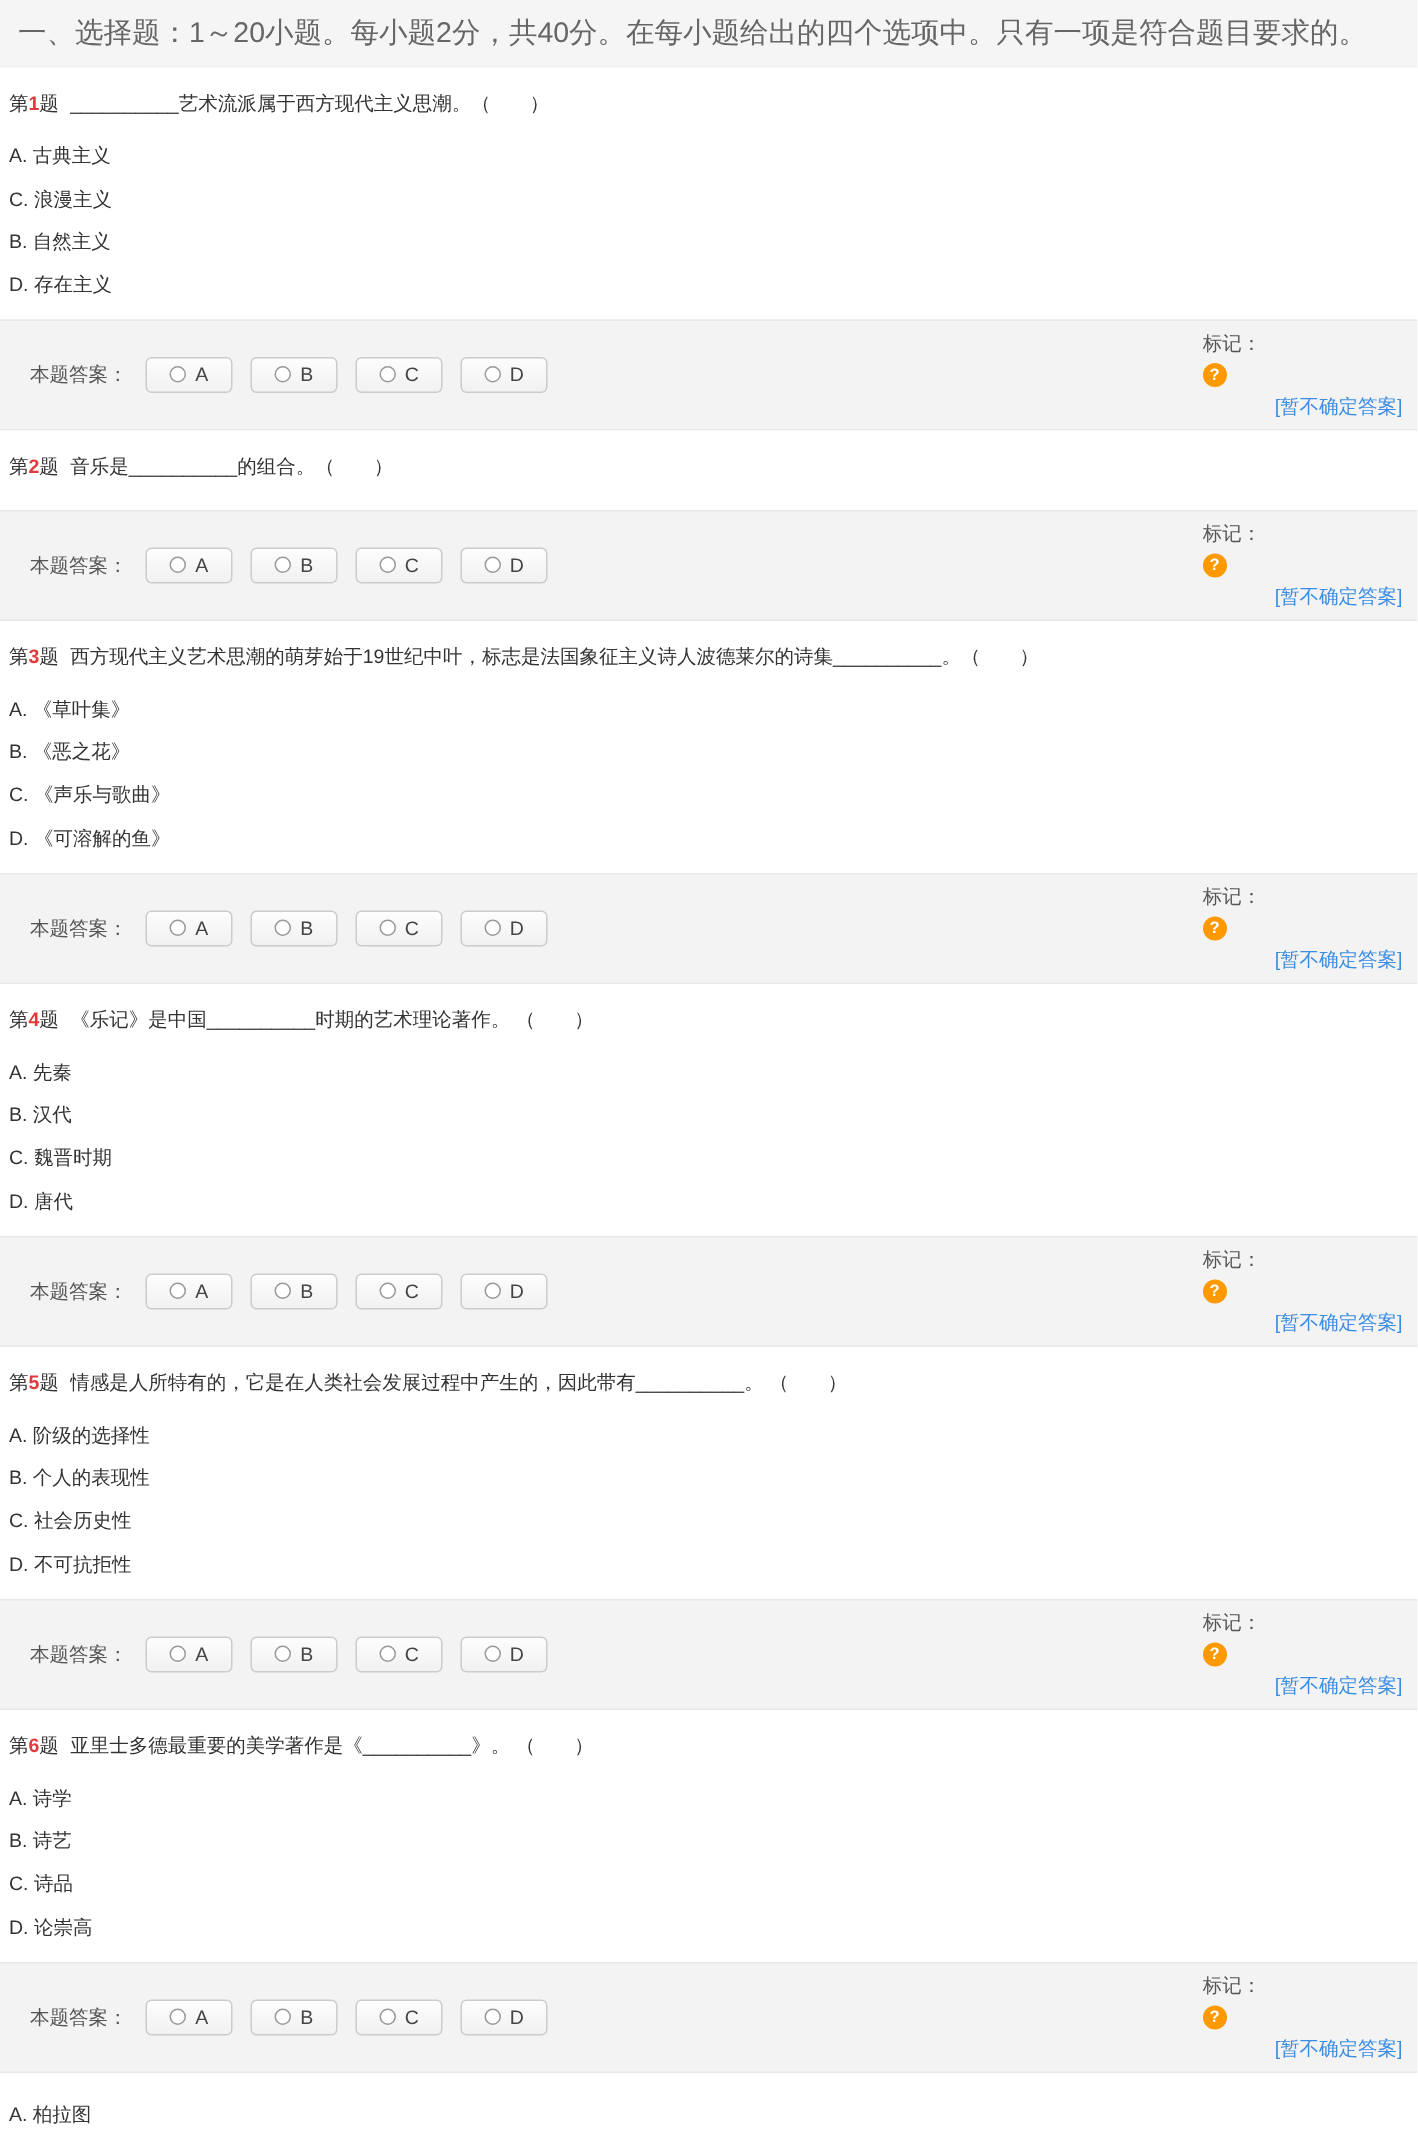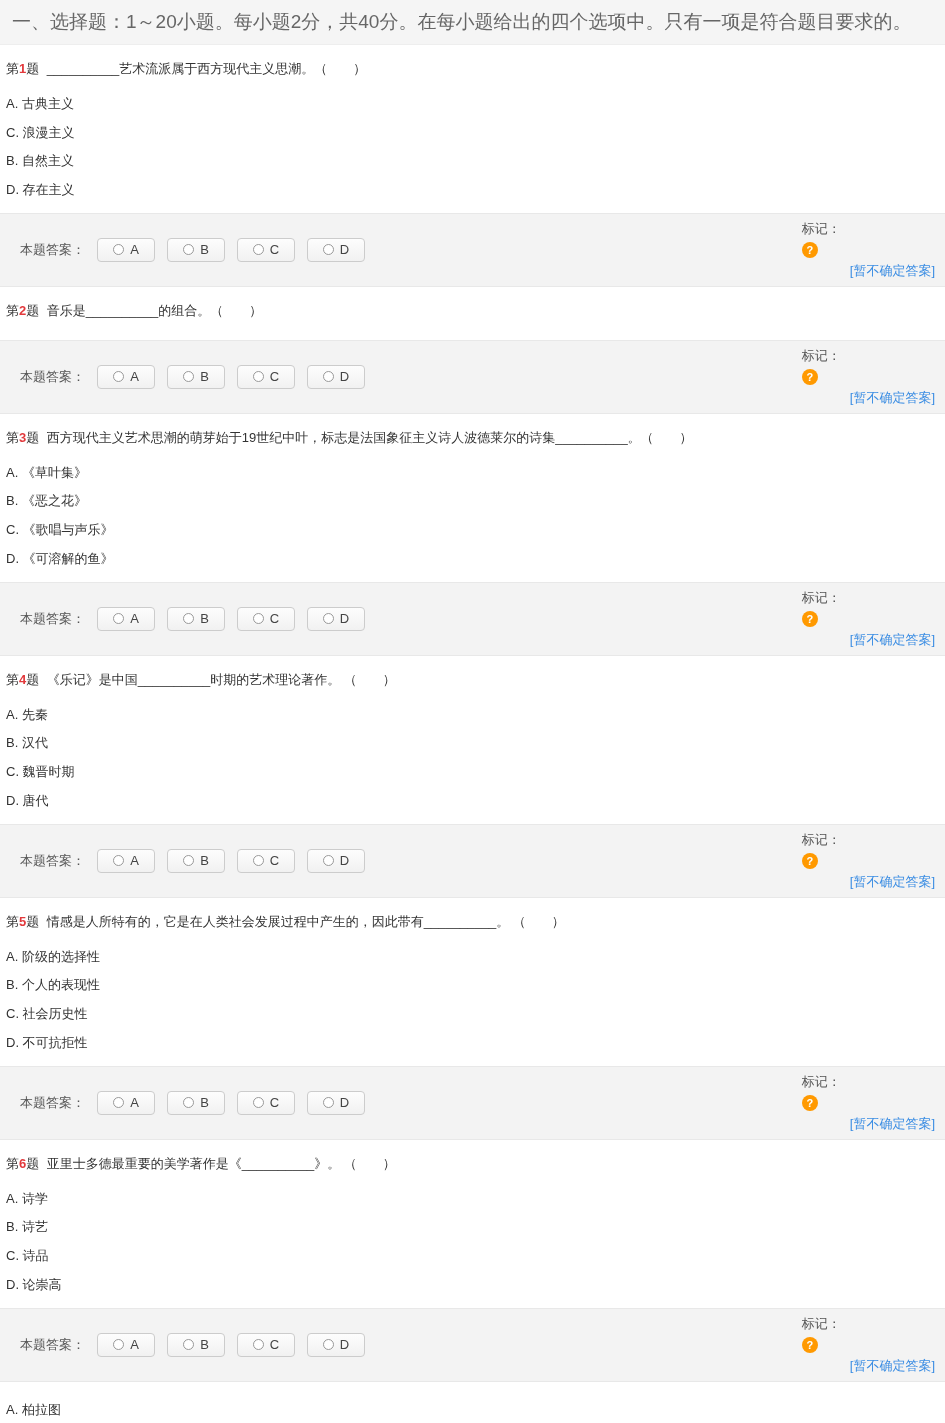--- a/index.html
+++ b/index.html
@@ -170,21 +170,21 @@
         <span class="mark-label">标记：</span>
         <span class="help-icon">?</span>
         <span class="uncertain-link">[暂不确定答案]</span>
       </div>
     </div>
     <div class="question-block">
       <div class="q-title"><span class="q-prefix">第</span><span class="q-num">3</span><span class="q-suffix">题</span><span class="q-text"> 西方现代主义艺术思潮的萌芽始于19世纪中叶，标志是法国象征主义诗人波德莱尔的诗集__________。（　　）</span></div>
       <div class="options">
         <div class="opt">A. 《草叶集》</div>
         <div class="opt">B. 《恶之花》</div>
-        <div class="opt">C. 《歌唱与声乐》</div>
+        <div class="opt">C. 《声乐与歌曲》</div>
         <div class="opt">D. 《可溶解的鱼》</div>
       </div>
     </div>
     <div class="answer-bar">
       <div class="answer-left">
         <span class="answer-label">本题答案：</span>
         <div class="radio-btn">
           <span class="radio-circle"></span>
           <span>A</span>
         </div>

